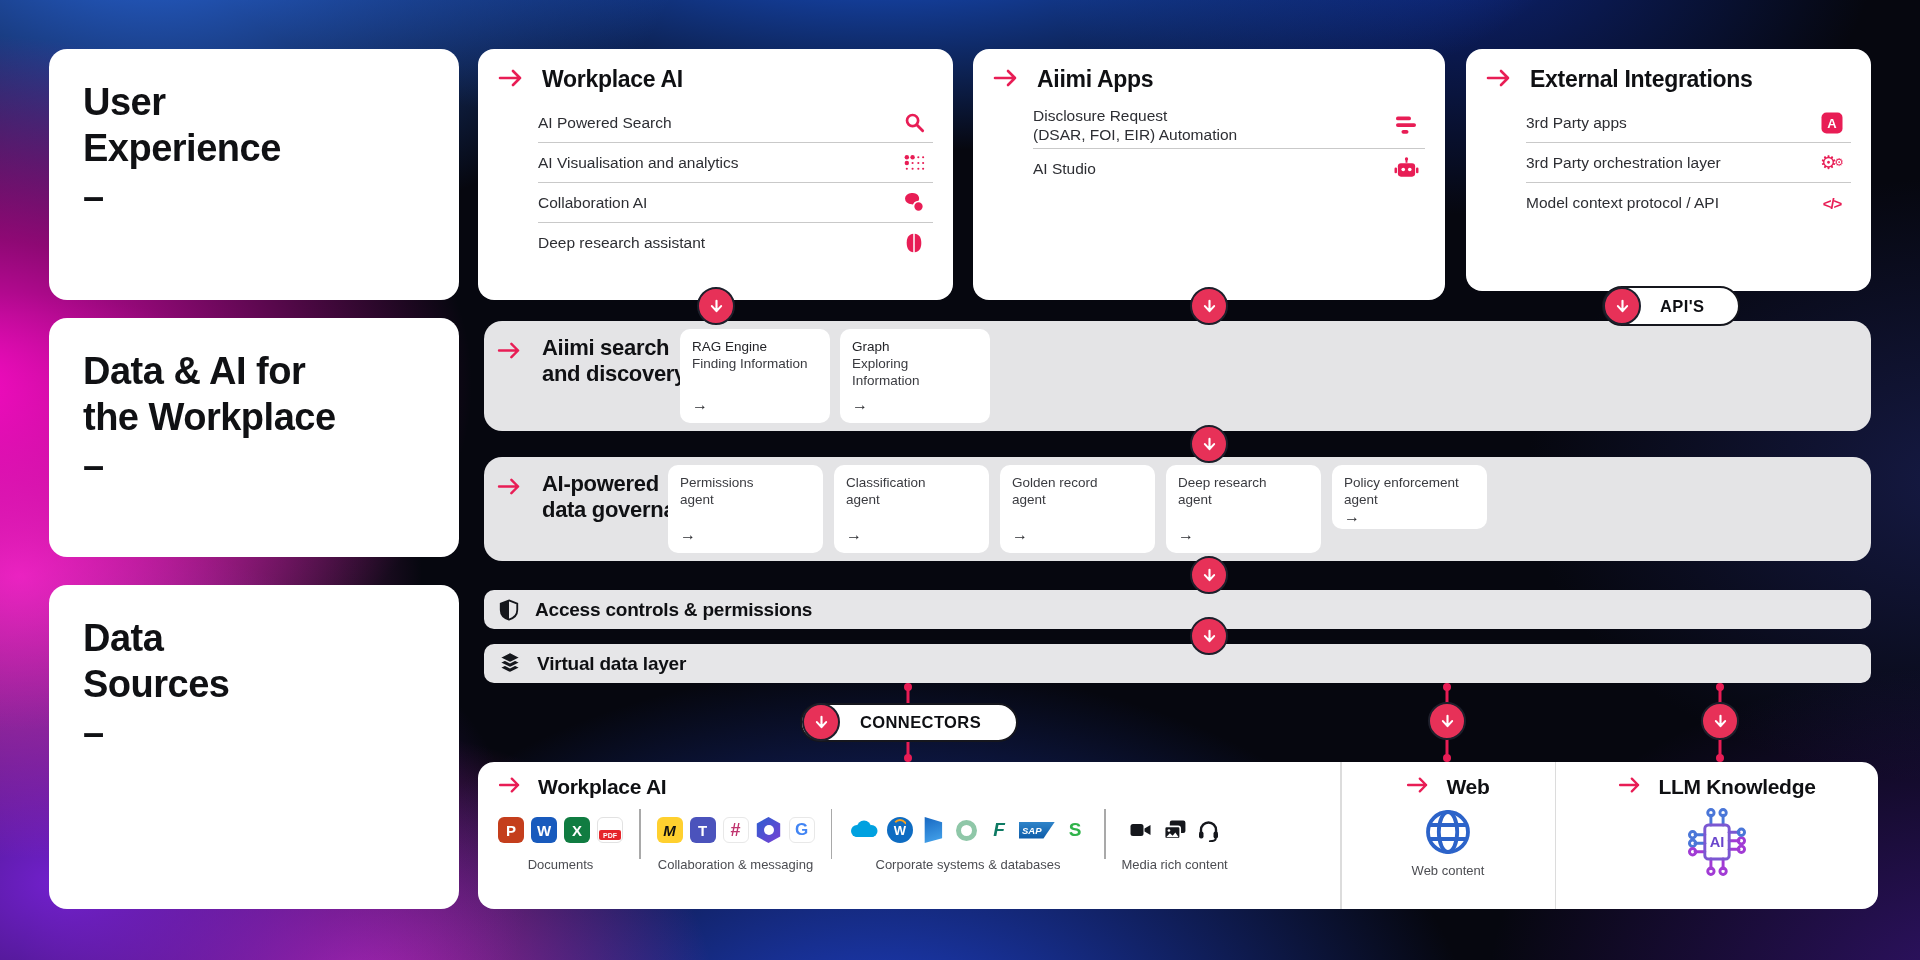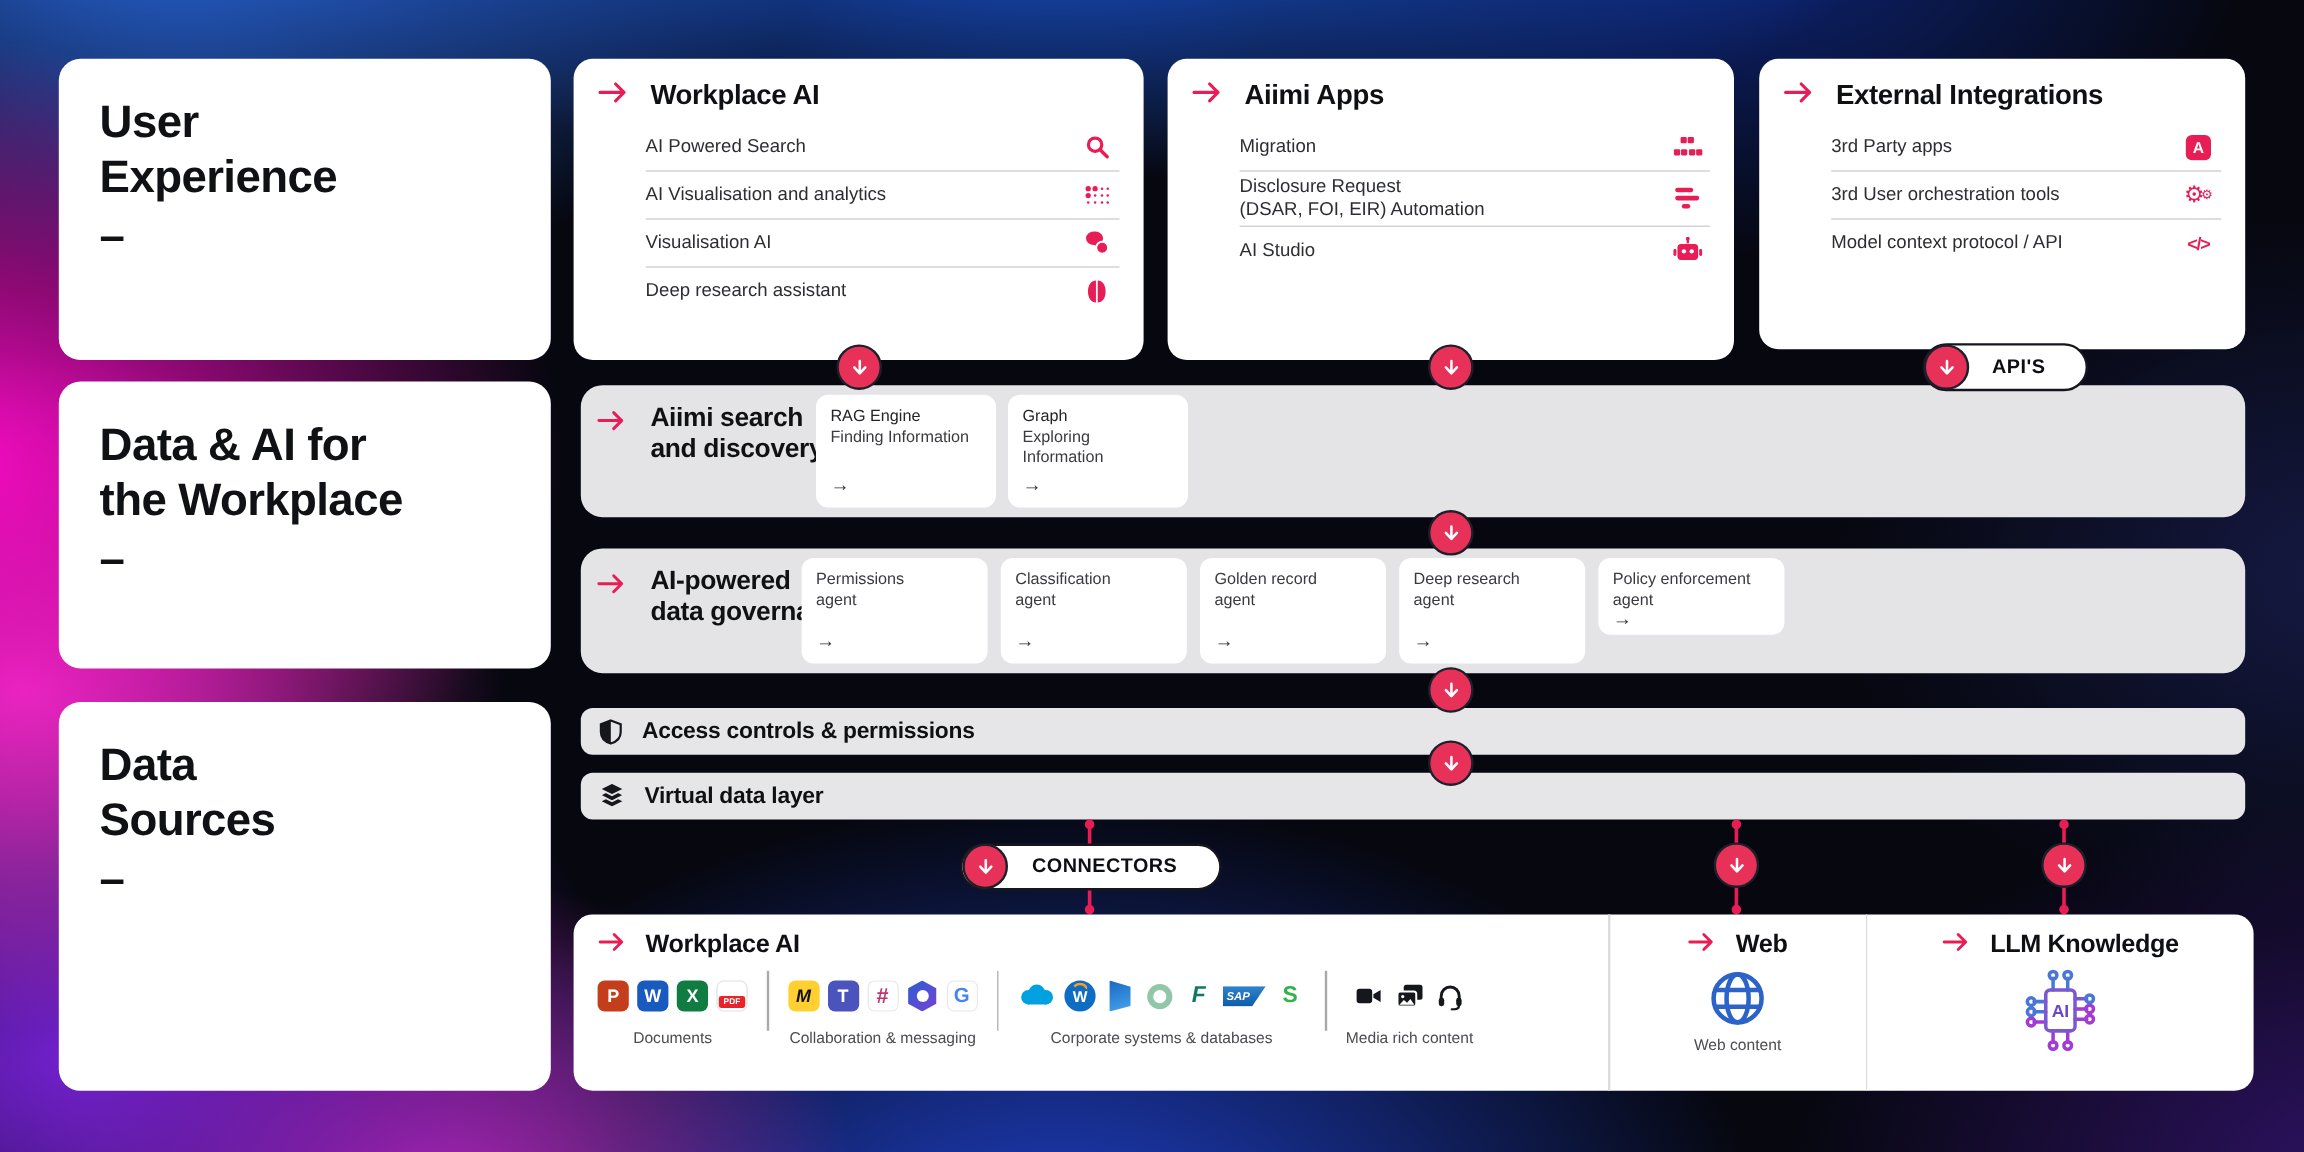--- a/index.html
+++ b/index.html
@@ -145,21 +145,21 @@
                 <circle cx="21" cy="10" r="1.1"></circle>
                 <circle cx="4" cy="16" r="1.1"></circle>
                 <circle cx="10" cy="16" r="1.1"></circle>
                 <circle cx="16" cy="16" r="1.1"></circle>
                 <circle cx="21" cy="16" r="1.1"></circle>
               </g>
             </svg>
           </span>
       </div>
       <div class="titem">
-        <span class="tlabel">Visualisation AI</span>
+        <span class="tlabel">Collaboration AI</span>
         <span class="ticon">
             <svg width="24" height="22" viewBox="0 0 24 22">
               <path fill="#E81D55" d="M9.5 1a6.5 5.6 0 0 0 0 11.2h.8l3.2 2.7-.4-3.2A6.5 5.6 0 0 0 9.5 1z"></path>
               <circle cx="16.5" cy="14.5" r="5" fill="#E81D55" stroke="#fff" stroke-width="1.7"></circle>
             </svg>
           </span>
       </div>
       <div class="titem last">
         <span class="tlabel">Deep research assistant</span>
         <span class="ticon">
@@ -175,35 +175,20 @@
   </div>
 
   <div class="tcard" style="left:973px;width:472px;height:251px;">
     <div class="tc-head">
       <span><svg width="26" height="20" viewBox="0 0 26 20">
             <path d="M2 10h20M15 3l7 7-7 7" fill="none" stroke="#E81D55" stroke-width="2.6" stroke-linecap="round" stroke-linejoin="round"></path>
           </svg></span>
       <span class="tc-title">Aiimi Apps</span>
     </div>
     <div class="titems">
-      <div class="titem">
-        <span class="tlabel">Migration</span>
-        <span class="ticon">
-            <svg width="25" height="21" viewBox="0 0 27 22">
-              <g fill="#E81D55">
-                <rect x="7" y="2" width="5.6" height="5.6" rx="1"></rect>
-                <rect x="13.4" y="2" width="5.6" height="5.6" rx="1"></rect>
-                <rect x="1" y="13" width="5.6" height="5.6" rx="1"></rect>
-                <rect x="7.4" y="13" width="5.6" height="5.6" rx="1"></rect>
-                <rect x="14.6" y="13" width="5.6" height="5.6" rx="1"></rect>
-                <rect x="21" y="13" width="5.6" height="5.6" rx="1"></rect>
-              </g>
-            </svg>
-          </span>
-      </div>
       <div class="titem">
         <span class="tlabel prewrap">Disclosure Request
 (DSAR, FOI, EIR) Automation</span>
         <span class="ticon">
             <svg width="24" height="22" viewBox="0 0 24 22">
               <g fill="#E81D55">
                 <rect x="2" y="2.5" width="15" height="3.8" rx="1.9"></rect>
                 <rect x="2" y="9.2" width="20" height="3.8" rx="1.9"></rect>
                 <rect x="7.5" y="15.9" width="7" height="3.8" rx="1.9"></rect>
               </g>
@@ -240,21 +225,21 @@
       <div class="titem">
         <span class="tlabel">3rd Party apps</span>
         <span class="ticon">
             <svg width="22" height="22" viewBox="0 0 22 22">
               <rect x="0.5" y="0.5" width="21" height="21" rx="5" fill="#E81D55"></rect>
               <text x="11" y="15.5" text-anchor="middle" font-size="13" font-weight="bold" fill="#fff" font-family="Liberation Sans, sans-serif">A</text>
             </svg>
           </span>
       </div>
       <div class="titem">
-        <span class="tlabel">3rd User orchestration tools</span>
+        <span class="tlabel">3rd Party orchestration layer</span>
         <span class="ticon gearwrap">
             <span class="gear-big">⚙</span>
             <span class="gear-sm">⚙</span>
           </span>
       </div>
       <div class="titem last">
         <span class="tlabel">Model context protocol / API</span>
         <span class="ticon codeglyph">&lt;/&gt;</span>
       </div>
     </div>

